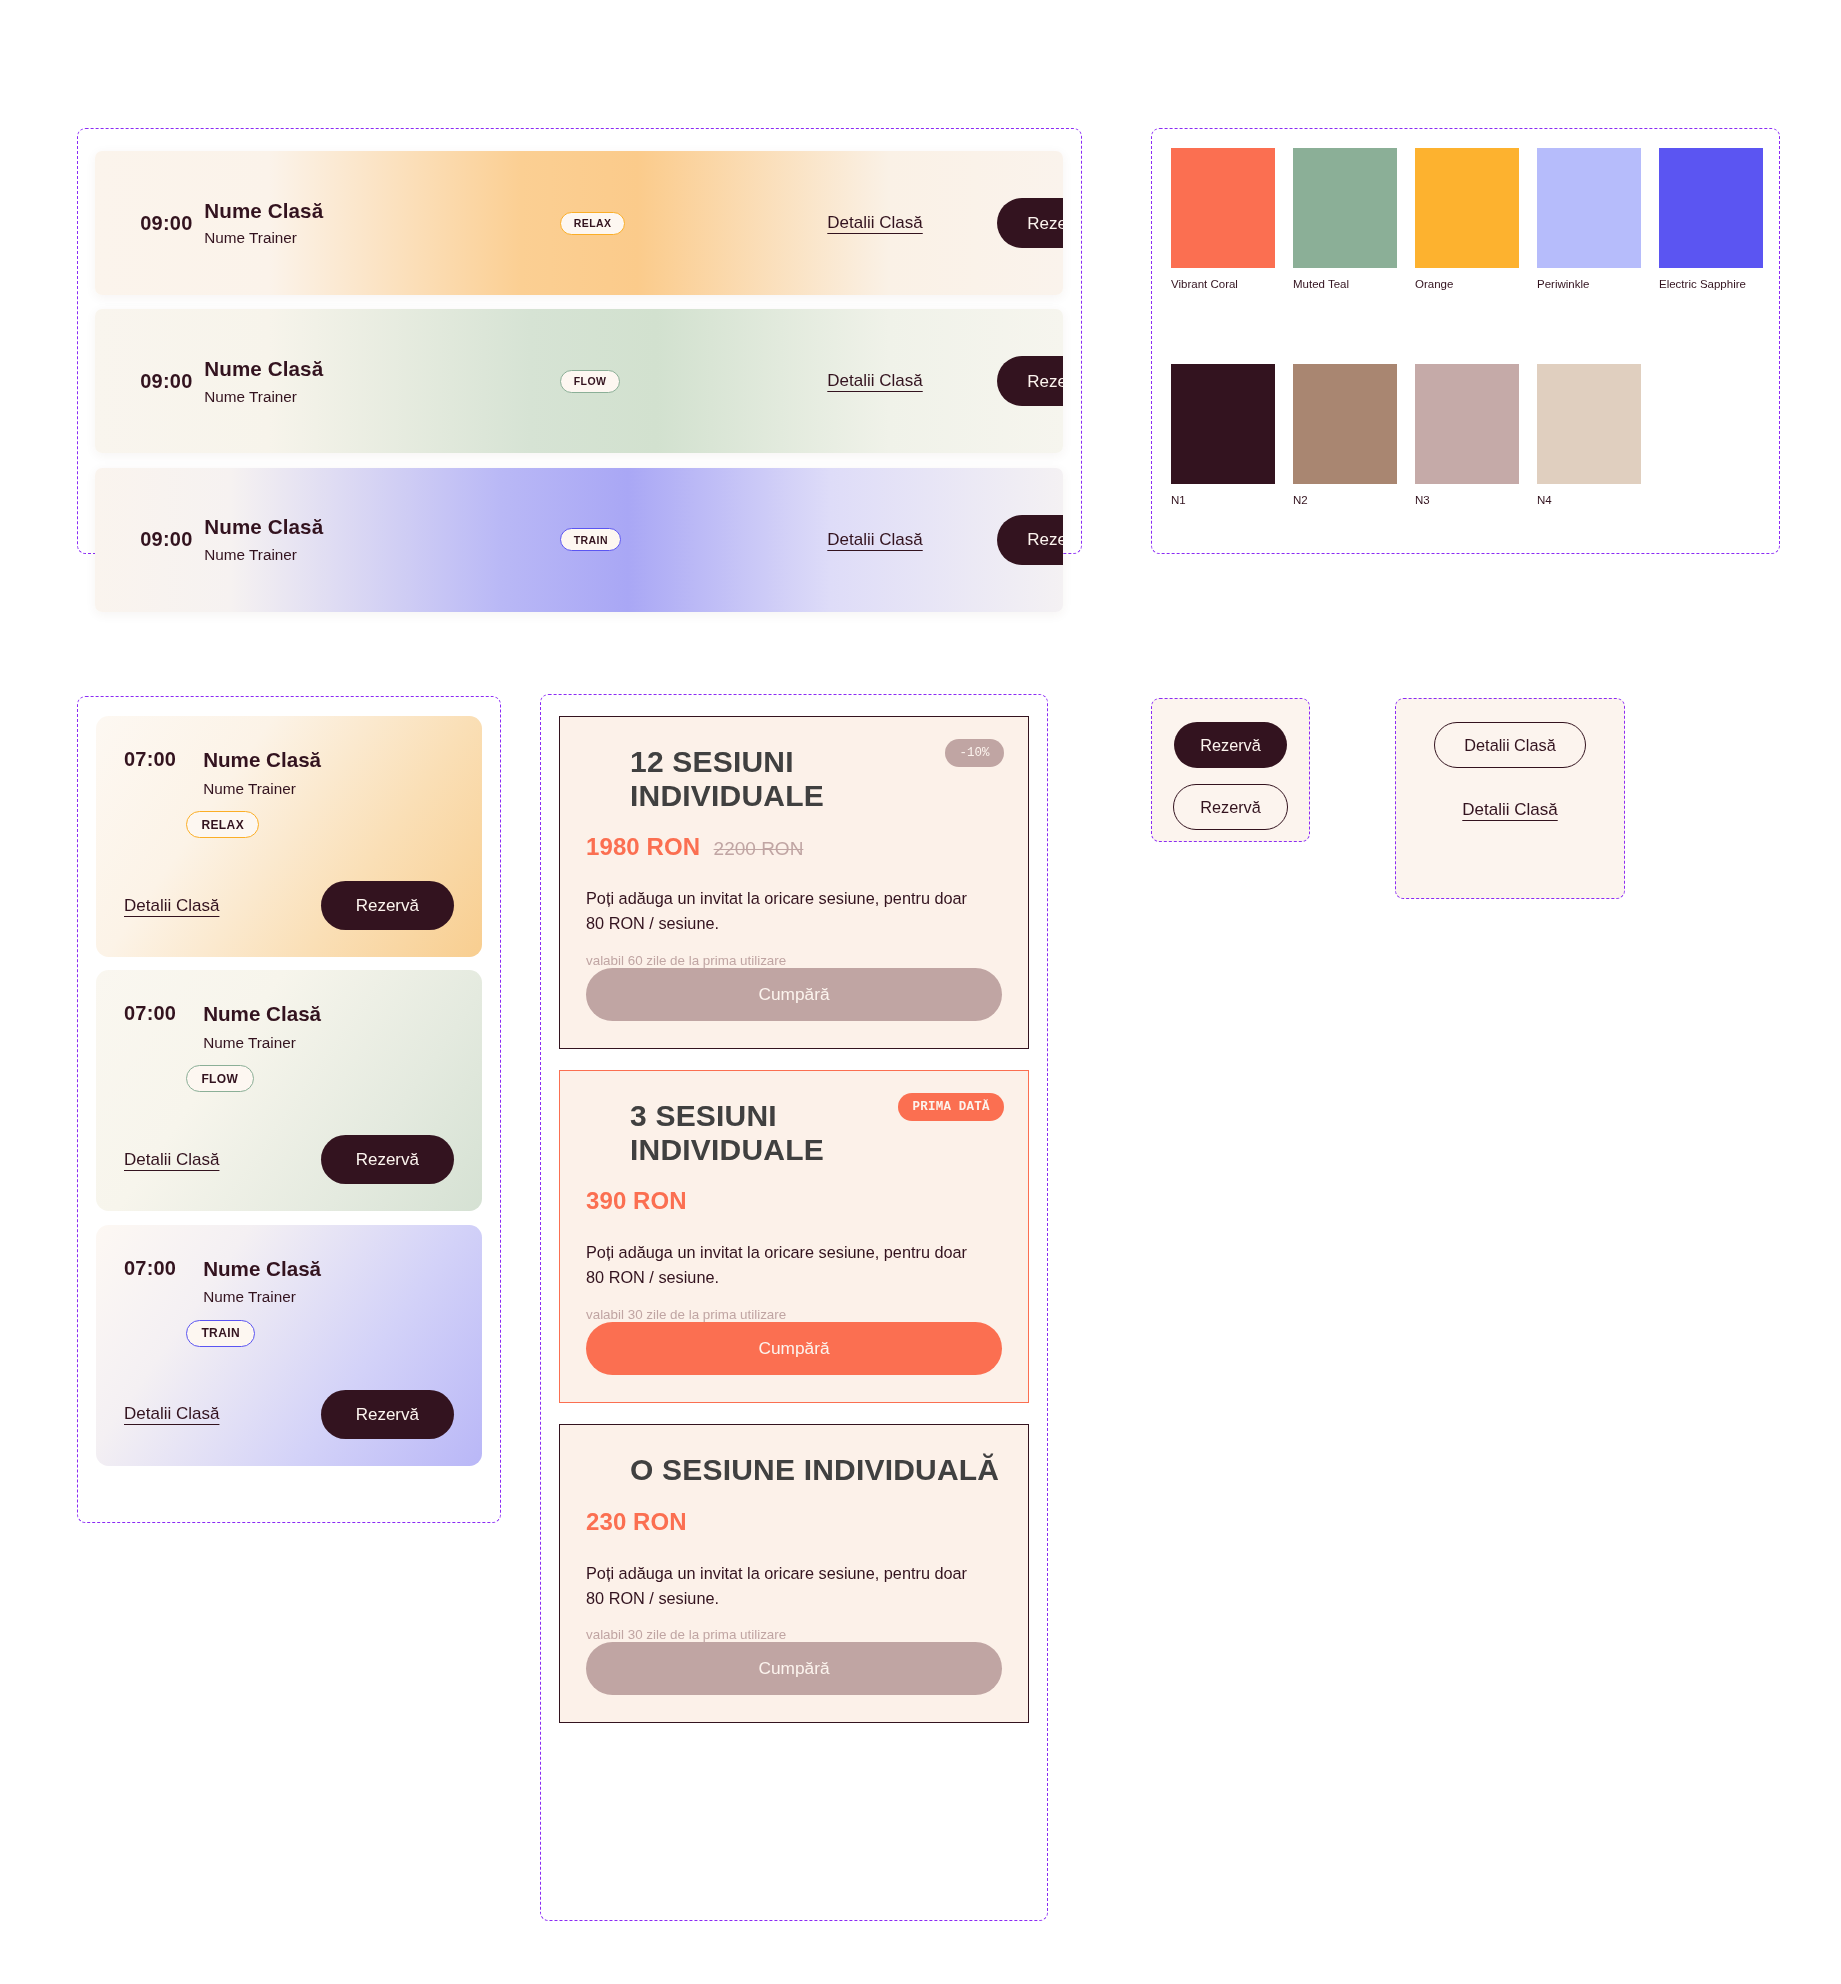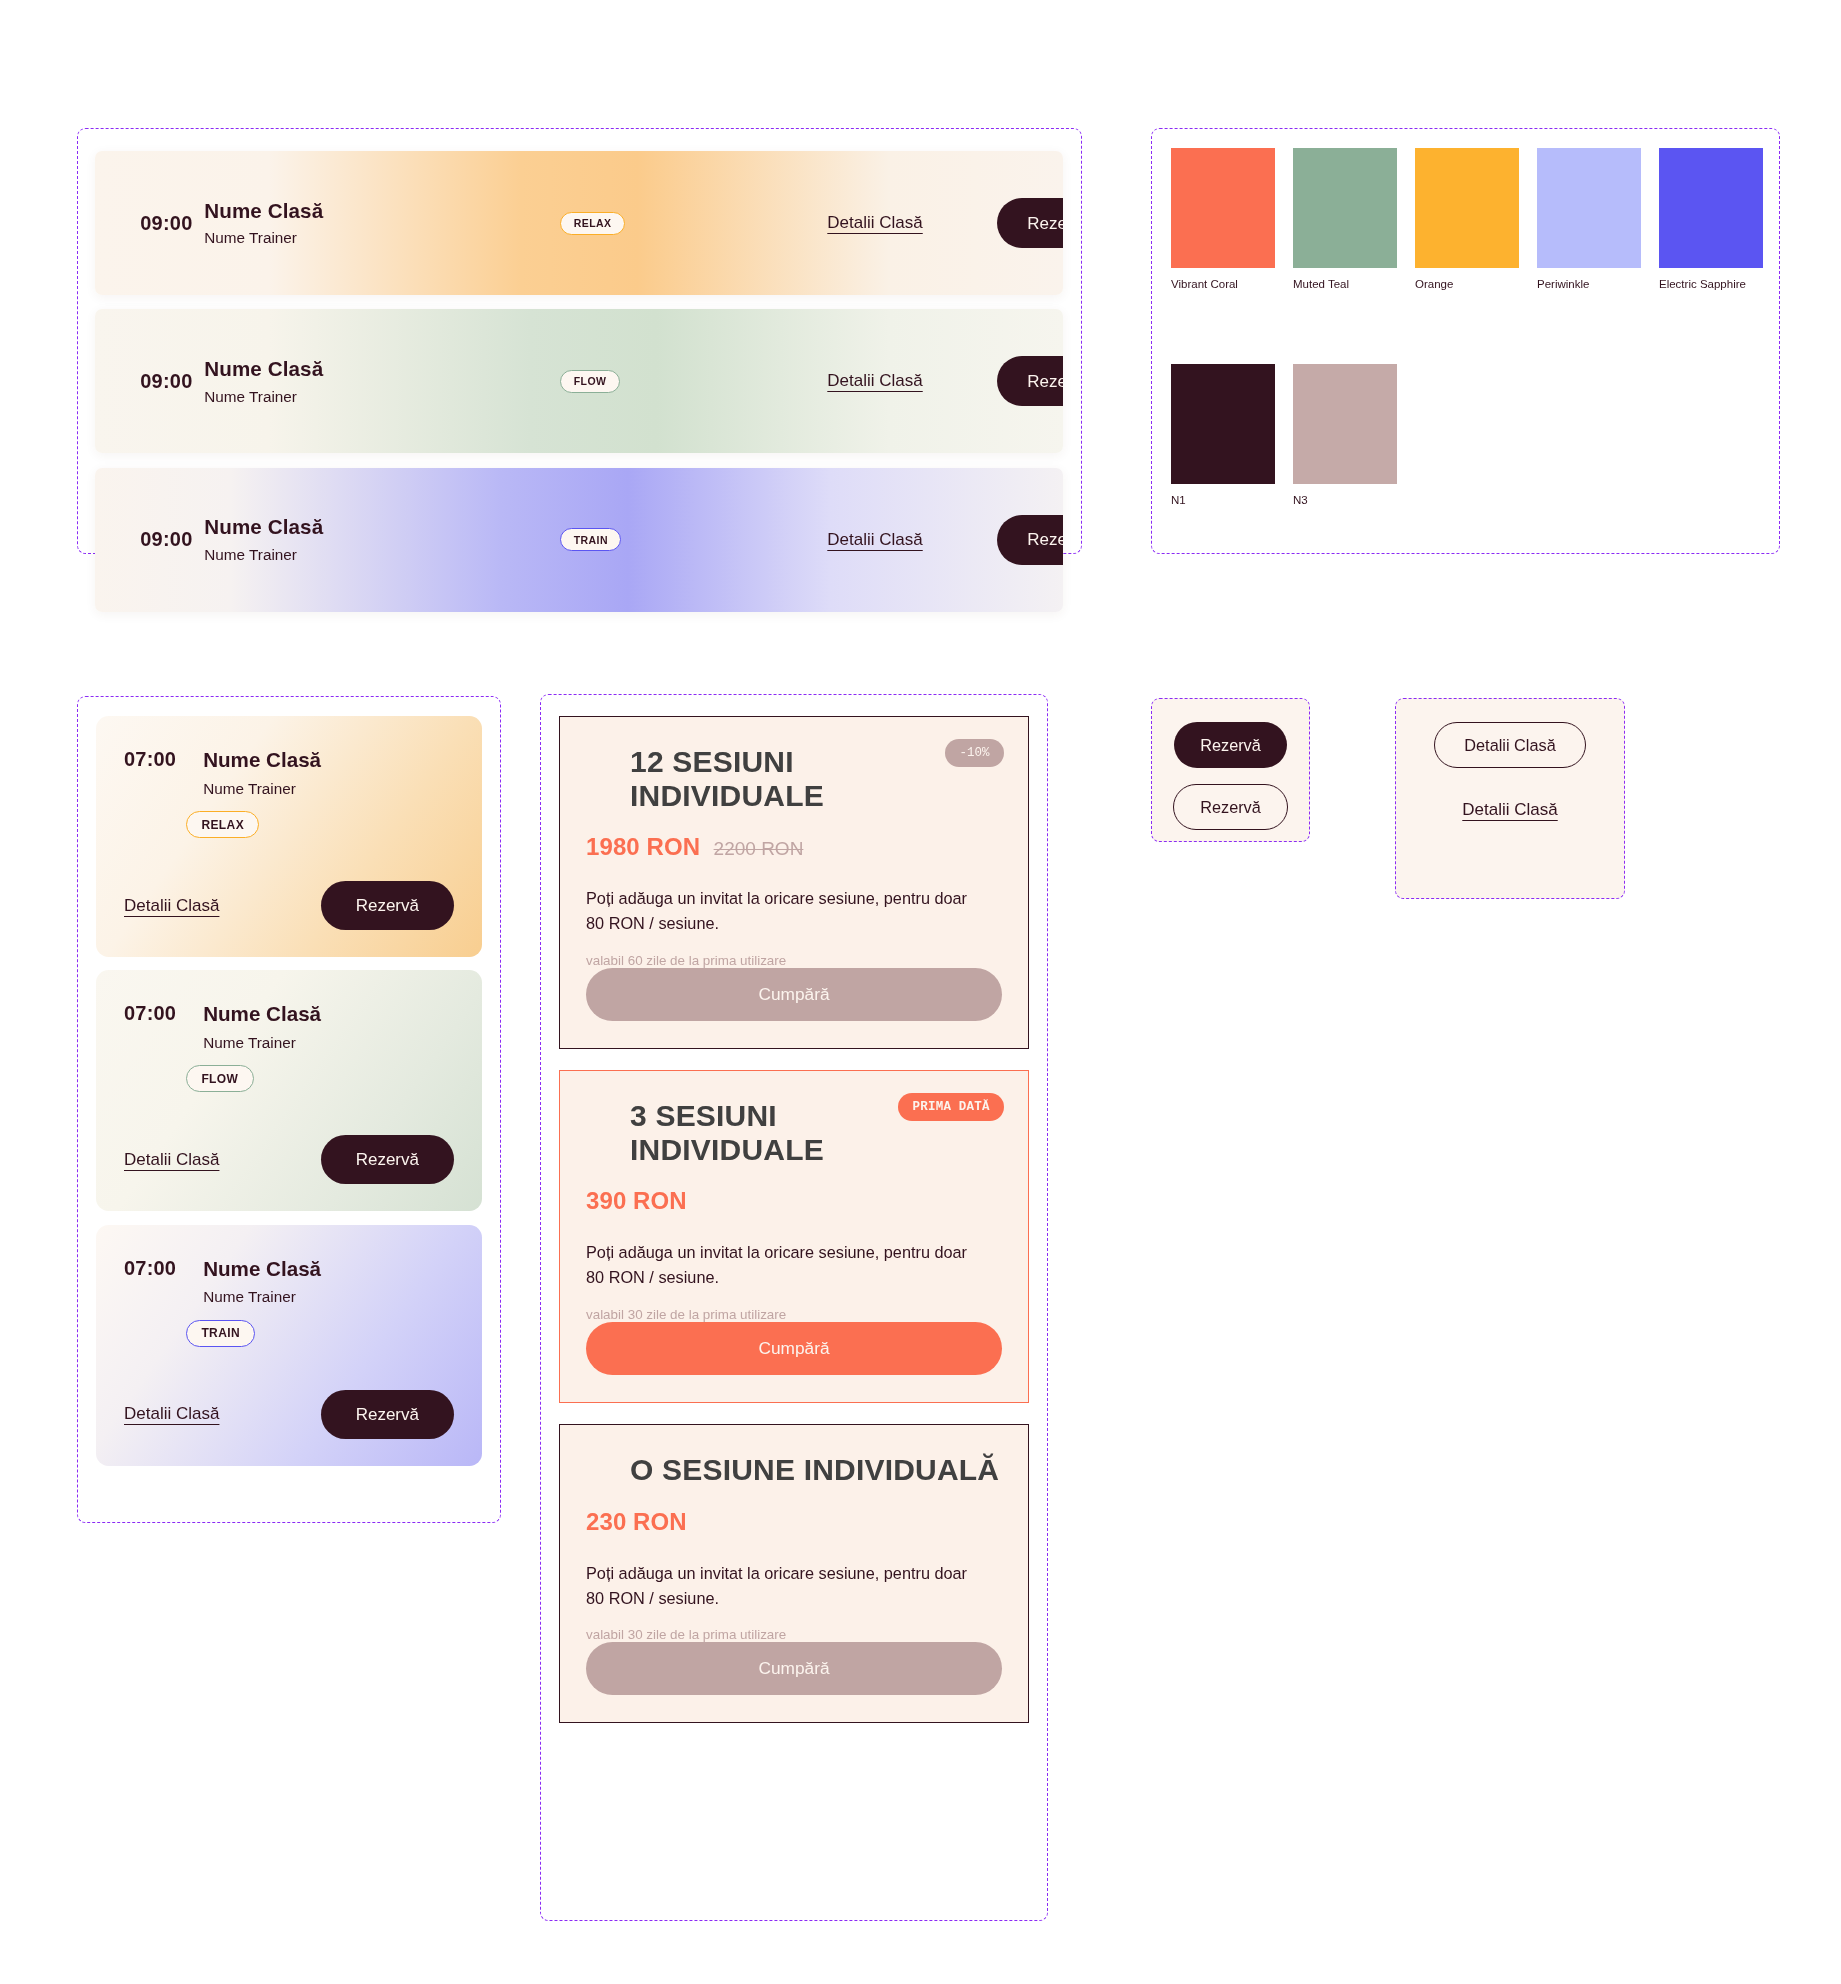--- a/index.html
+++ b/index.html
@@ -331,22 +331,30 @@
         <div class="swatch-label">Electric Sapphire</div>
       </div>
     </div>
 
     <div class="swatch-row" id="swatch-row-neutral">
       <div class="swatch-cell">
         <div class="swatch-chip" style="background-color: rgb(51, 19, 31);"></div>
         <div class="swatch-label">N1</div>
       </div>
       <div class="swatch-cell">
+        <div class="swatch-chip" style="background-color: rgb(169, 134, 113);"></div>
+        <div class="swatch-label">N2</div>
+      </div>
+      <div class="swatch-cell">
         <div class="swatch-chip" style="background-color: rgb(197, 170, 168);"></div>
         <div class="swatch-label">N3</div>
+      </div>
+      <div class="swatch-cell">
+        <div class="swatch-chip" style="background-color: rgb(224, 207, 191);"></div>
+        <div class="swatch-label">N4</div>
       </div>
     </div>
 
   </div>
 
   <div class="frame" id="frame-vcards">
     <div class="vstack">
 
       <div class="v-card relax">
         <div class="v-head">

